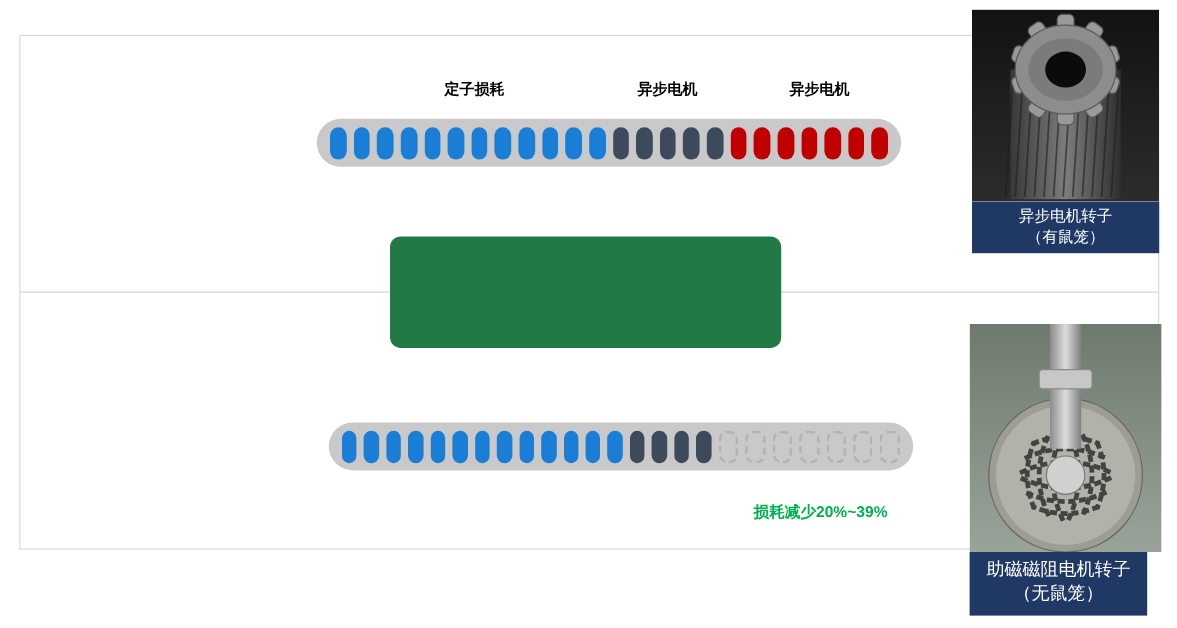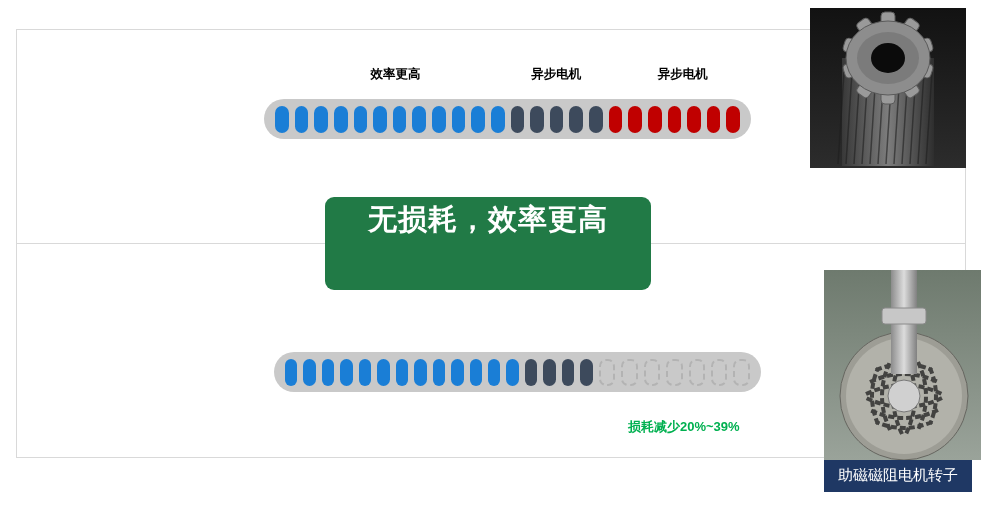--- a/index.html
+++ b/index.html
@@ -35,38 +35,38 @@
 
   .callout{position:absolute;left:325px;top:197px;width:326px;height:93px;
     border-radius:9px;color:#fff;text-align:center;z-index:4;}
   .callout-line1{font-size:20px;font-weight:bold;padding-top:14px;}
   .callout-line2{font-size:29px;font-weight:bold;margin-top:3px;letter-spacing:1px;}
 
   .loss-note{position:absolute;left:628px;top:418px;font-size:13px;font-weight:bold;z-index:3;}
 
   .photo-card{position:absolute;z-index:5;}
   #photo-top{left:810px;top:8px;width:156px;}
-  #photo-bottom{left:808px;top:270px;width:148px;margin-left:16px;}
+  #photo-bottom{left:808px;top:270px;width:148px;}
   .photo{display:block;}
   .caption{color:#fff;text-align:center;line-height:1.35;}
   #photo-top .caption{font-size:13px;padding:3px 0 5px;}
   #photo-bottom .caption{font-size:15px;padding:5px 0 7px;}
 </style>
 </head>
 <body>
 
 <div class="stage">
 
   <div class="panel panel-top"></div>
   <div class="panel panel-bottom"></div>
 
 
   <div class="bar-area" id="bar-area-top">
     <div class="loss-labels">
-      <span class="loss-label" style="left:27%">效率更高</span>
+      <span class="loss-label" style="left:27%">定子损耗</span>
       <span class="loss-label" style="left:60%">异步电机</span>
       <span class="loss-label" style="left:86%">异步电机</span>
     </div>
     <div class="loss-bar" style="background: rgb(201, 201, 201);">
         <span class="pill" style="background: rgb(26, 126, 214);"></span>
         <span class="pill" style="background: rgb(26, 126, 214);"></span>
         <span class="pill" style="background: rgb(26, 126, 214);"></span>
         <span class="pill" style="background: rgb(26, 126, 214);"></span>
         <span class="pill" style="background: rgb(26, 126, 214);"></span>
         <span class="pill" style="background: rgb(26, 126, 214);"></span>
@@ -86,21 +86,20 @@
         <span class="pill" style="background: rgb(192, 0, 0);"></span>
         <span class="pill" style="background: rgb(192, 0, 0);"></span>
         <span class="pill" style="background: rgb(192, 0, 0);"></span>
         <span class="pill" style="background: rgb(192, 0, 0);"></span>
         <span class="pill" style="background: rgb(192, 0, 0);"></span>
       </div>
   </div>
 
 
   <div class="callout" style="background: rgb(33, 122, 70);">
-    <div class="callout-line2">无损耗，效率更高</div>
   </div>
 
 
   <div class="bar-area" id="bar-area-bottom">
     <div class="loss-bar" style="background: rgb(201, 201, 201);">
         <span class="pill" style="background: rgb(26, 126, 214);"></span>
         <span class="pill" style="background: rgb(26, 126, 214);"></span>
         <span class="pill" style="background: rgb(26, 126, 214);"></span>
         <span class="pill" style="background: rgb(26, 126, 214);"></span>
         <span class="pill" style="background: rgb(26, 126, 214);"></span>
@@ -166,20 +165,24 @@
         <rect x="71" y="4" width="14" height="32" rx="4" transform="rotate(180 78 50)"></rect>
         <rect x="71" y="4" width="14" height="32" rx="4" transform="rotate(216 78 50)"></rect>
         <rect x="71" y="4" width="14" height="32" rx="4" transform="rotate(252 78 50)"></rect>
         <rect x="71" y="4" width="14" height="32" rx="4" transform="rotate(288 78 50)"></rect>
         <rect x="71" y="4" width="14" height="32" rx="4" transform="rotate(324 78 50)"></rect>
       </g>
       <ellipse cx="78" cy="50" rx="42" ry="37" fill="#8d8d8d" stroke="#5a5a5a"></ellipse>
       <ellipse cx="78" cy="50" rx="31" ry="26" fill="#7b7b7b"></ellipse>
       <ellipse cx="78" cy="50" rx="17" ry="15" fill="#0b0b0b"></ellipse>
     </svg>
+    <div class="caption" style="background: rgb(31, 56, 100);">
+      <div>异步电机转子</div>
+      <div>（有鼠笼）</div>
+    </div>
   </div>
 
   <div class="photo-card" id="photo-bottom">
     <svg class="photo" width="160" height="190" viewBox="0 0 160 190">
       <defs>
         <linearGradient id="bg2" x1="0" y1="0" x2="0" y2="1">
           <stop offset="0" stop-color="#6e7a6e"></stop>
             <stop offset="1" stop-color="#9aa39a"></stop>
         </linearGradient>
         <linearGradient id="shaftGrad" x1="0" y1="0" x2="1" y2="0">
@@ -215,16 +218,17 @@
           <path d="M 46 112 Q 80 96 114 112"></path>
           <path d="M 42 124 Q 80 106 118 124"></path>
         </g>
       </g>
       <rect x="67" y="0" width="26" height="104" fill="url(#shaftGrad)"></rect>
       <rect x="58" y="38" width="44" height="16" rx="3" fill="#c7c7c7" stroke="#8a8a8a"></rect>
       <circle cx="80" cy="126" r="16" fill="#d0d0d0" stroke="#777"></circle>
     </svg>
     <div class="caption" style="background: rgb(31, 56, 100);">
       <div>助磁磁阻电机转子</div>
+      <div>（无鼠笼）</div>
     </div>
   </div>
 
 </div>
 
 </body></html>

